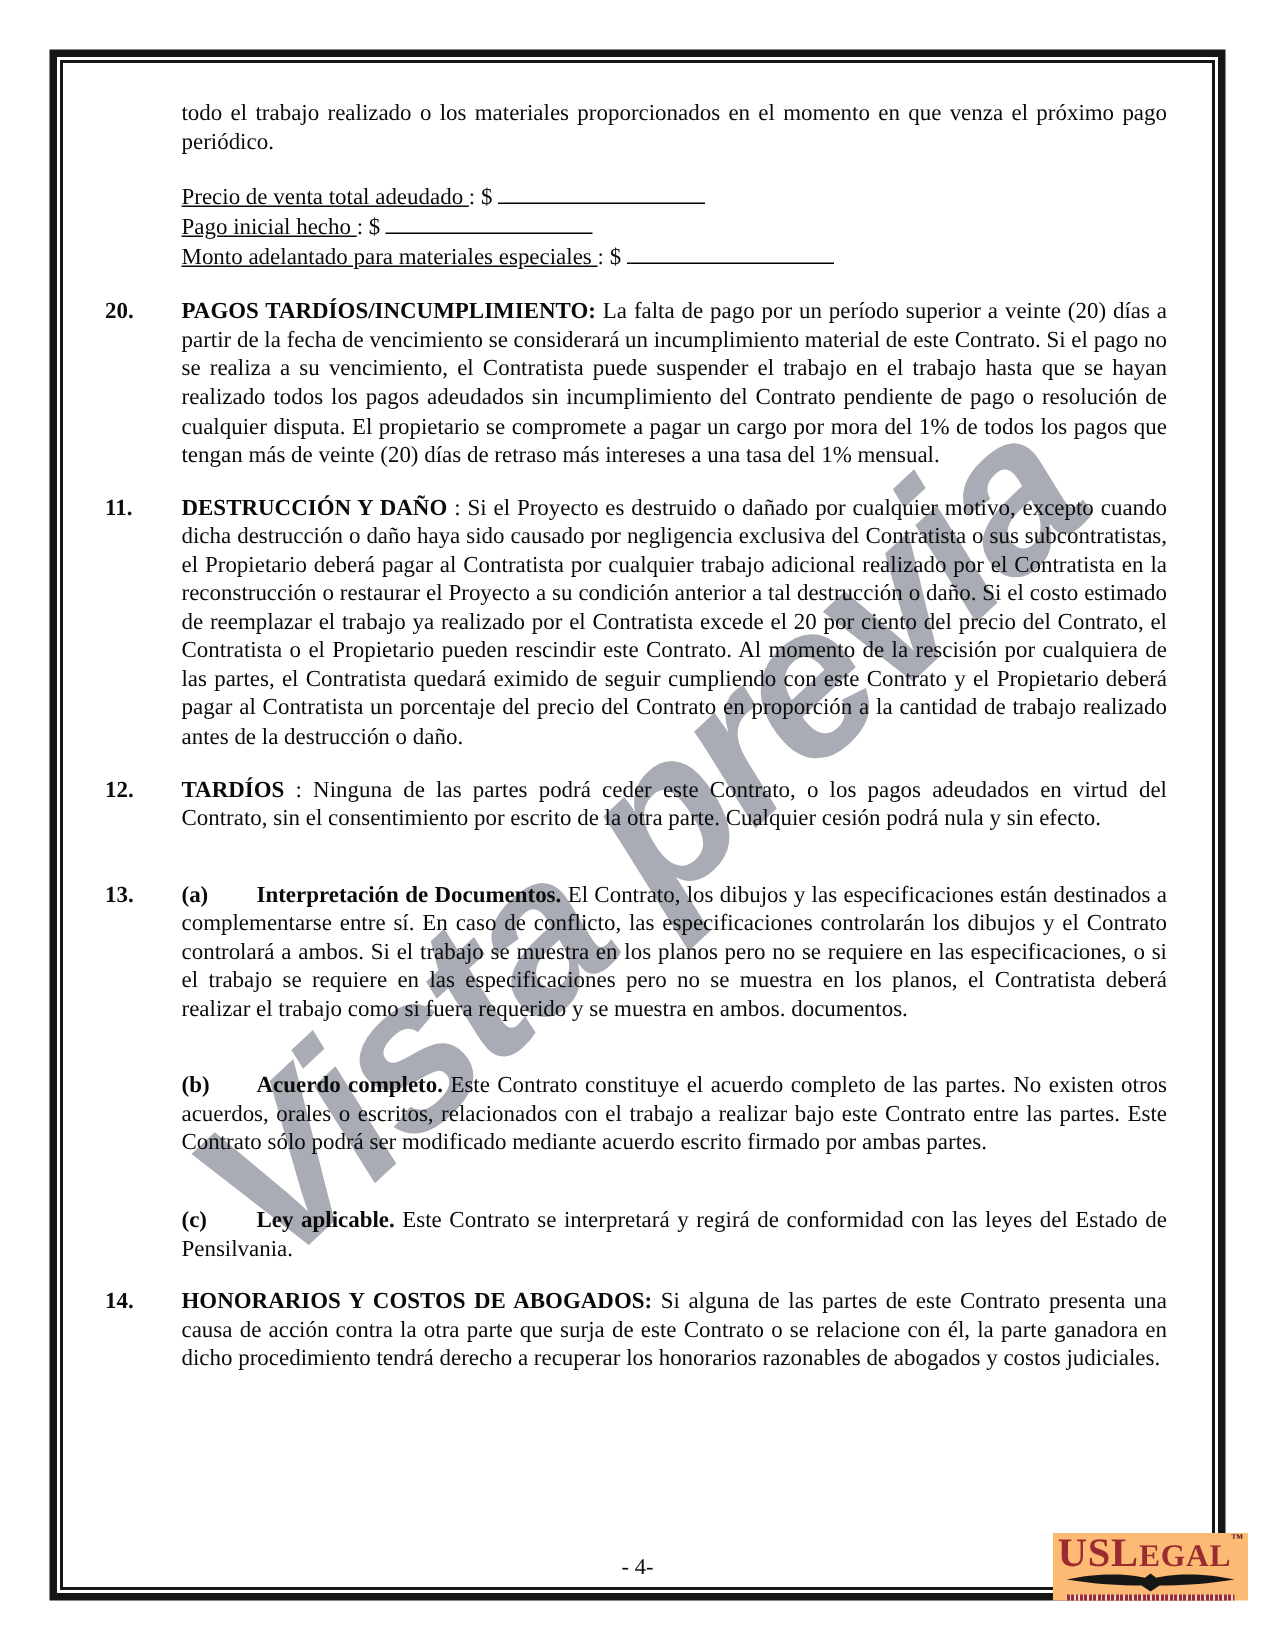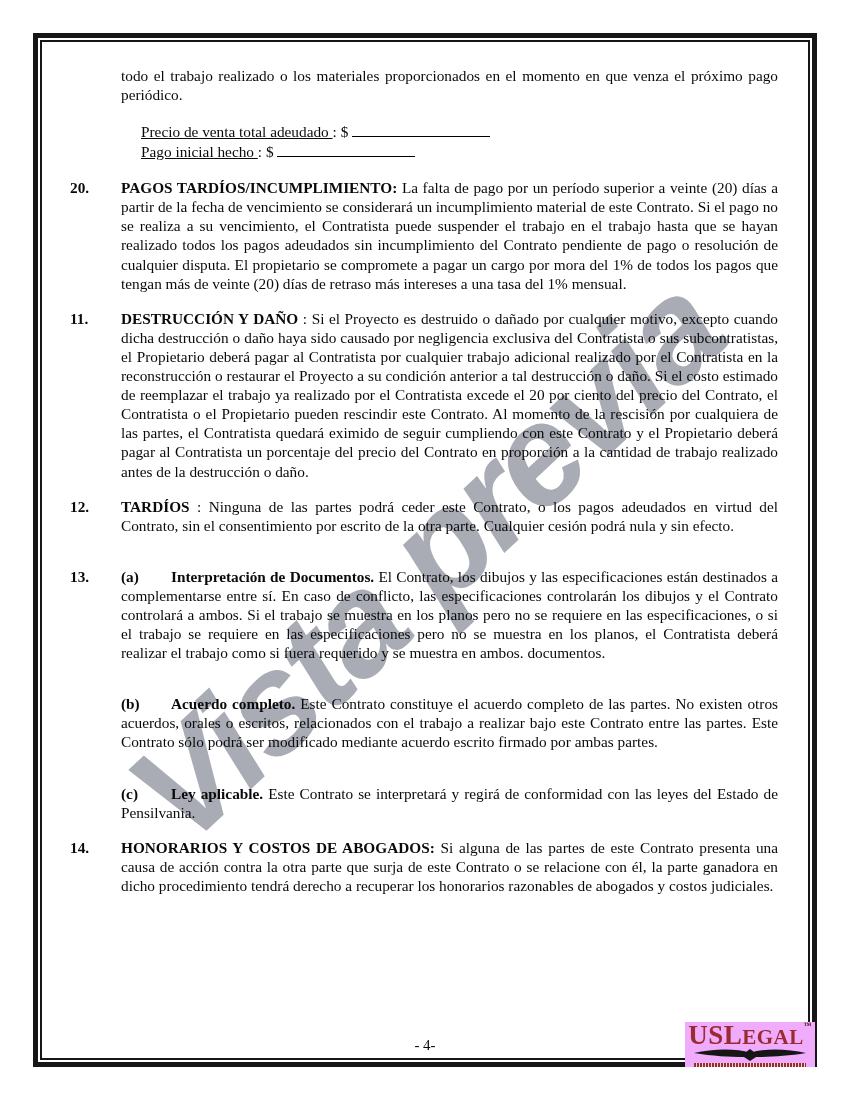--- a/index.html
+++ b/index.html
@@ -47,21 +47,21 @@
     z-index: 1;
     box-sizing: border-box;
     padding: 24px 30px 0 79px;
     font-size: 15.3px;
     line-height: 19.1px;
   }
   p { margin: 0; }
   .ptext { text-align: justify; }
   .intro { margin-bottom: 18px; }
   .fields { margin-bottom: 16px; line-height: 20px; }
-  .field-line .u { text-decoration: underline; margin-left: 20px; }
+  .field-line .u { text-decoration: underline; }
   .blank {
     display: inline-block;
     width: 138px;
     height: 13px;
     border-bottom: 1.3px solid #000;
     vertical-align: baseline;
   }
   .sec {
     position: relative;
     margin-left: -51px;
@@ -77,26 +77,26 @@
   .slabel { display: inline-block; width: 50px; }
   .footer {
     position: absolute;
     left: 0; right: 0; bottom: 4px;
     text-align: center;
     font-size: 15px;
     z-index: 1;
   }
   .logo {
     position: absolute;
-    right: 35px; top: 1022px;
+    right: 18px; top: 1022px;
     width: 130px;
     z-index: 3;
     text-align: center;
     line-height: 1;
-    background: #f0abfc;
+    background: #fdba74;
   }
   .logo-text {
     font-family: "Liberation Serif", serif;
     font-weight: bold;
     letter-spacing: 0.5px;
     white-space: nowrap;
   }
   .logo-text .big { font-size: 27px; }
   .logo-text .small { font-size: 21px; }
   .logo-text .tm {
@@ -117,20 +117,21 @@
 <body>
 
 <div class="frame">
   <div class="inner">
     <div class="watermark" style="color: rgb(165, 168, 178);">Vista previa</div>
     <div class="content">
       <p class="ptext intro">todo el trabajo realizado o los materiales proporcionados en el momento en que venza el próximo pago periódico.</p>
       <div class="fields">
           <div class="field-line"><span class="u">Precio de venta total adeudado </span><span> : $ </span><span class="blank"></span></div>
           <div class="field-line"><span class="u">Pago inicial hecho </span><span> : $ </span><span class="blank"></span></div>
+          <div class="field-line"><span class="u">Monto adelantado para materiales especiales </span><span> : $ </span><span class="blank"></span></div>
         </div>
       <div id="sections">
           <div class="sec">
             <span class="num">20.</span>
             <p class="ptext"><b>PAGOS TARDÍOS/INCUMPLIMIENTO:</b> <span>La falta de pago por un período superior a veinte (20) días a partir de la fecha de vencimiento se considerará un incumplimiento material de este Contrato. Si el pago no se realiza a su vencimiento, el Contratista puede suspender el trabajo en el trabajo hasta que se hayan realizado todos los pagos adeudados sin incumplimiento del Contrato pendiente de pago o resolución de cualquier disputa. El propietario se compromete a pagar un cargo por mora del 1% de todos los pagos que tengan más de veinte (20) días de retraso más intereses a una tasa del 1% mensual.</span></p>
           </div>
           <div class="sec">
             <span class="num">11.</span>
             <p class="ptext"><b>DESTRUCCIÓN Y DAÑO</b> : <span>Si el Proyecto es destruido o dañado por cualquier motivo, excepto cuando dicha destrucción o daño haya sido causado por negligencia exclusiva del Contratista o sus subcontratistas, el Propietario deberá pagar al Contratista por cualquier trabajo adicional realizado por el Contratista en la reconstrucción o restaurar el Proyecto a su condición anterior a tal destrucción o daño. Si el costo estimado de reemplazar el trabajo ya realizado por el Contratista excede el 20 por ciento del precio del Contrato, el Contratista o el Propietario pueden rescindir este Contrato. Al momento de la rescisión por cualquiera de las partes, el Contratista quedará eximido de seguir cumpliendo con este Contrato y el Propietario deberá pagar al Contratista un porcentaje del precio del Contrato en proporción a la cantidad de trabajo realizado antes de la destrucción o daño.</span></p>
           </div>

